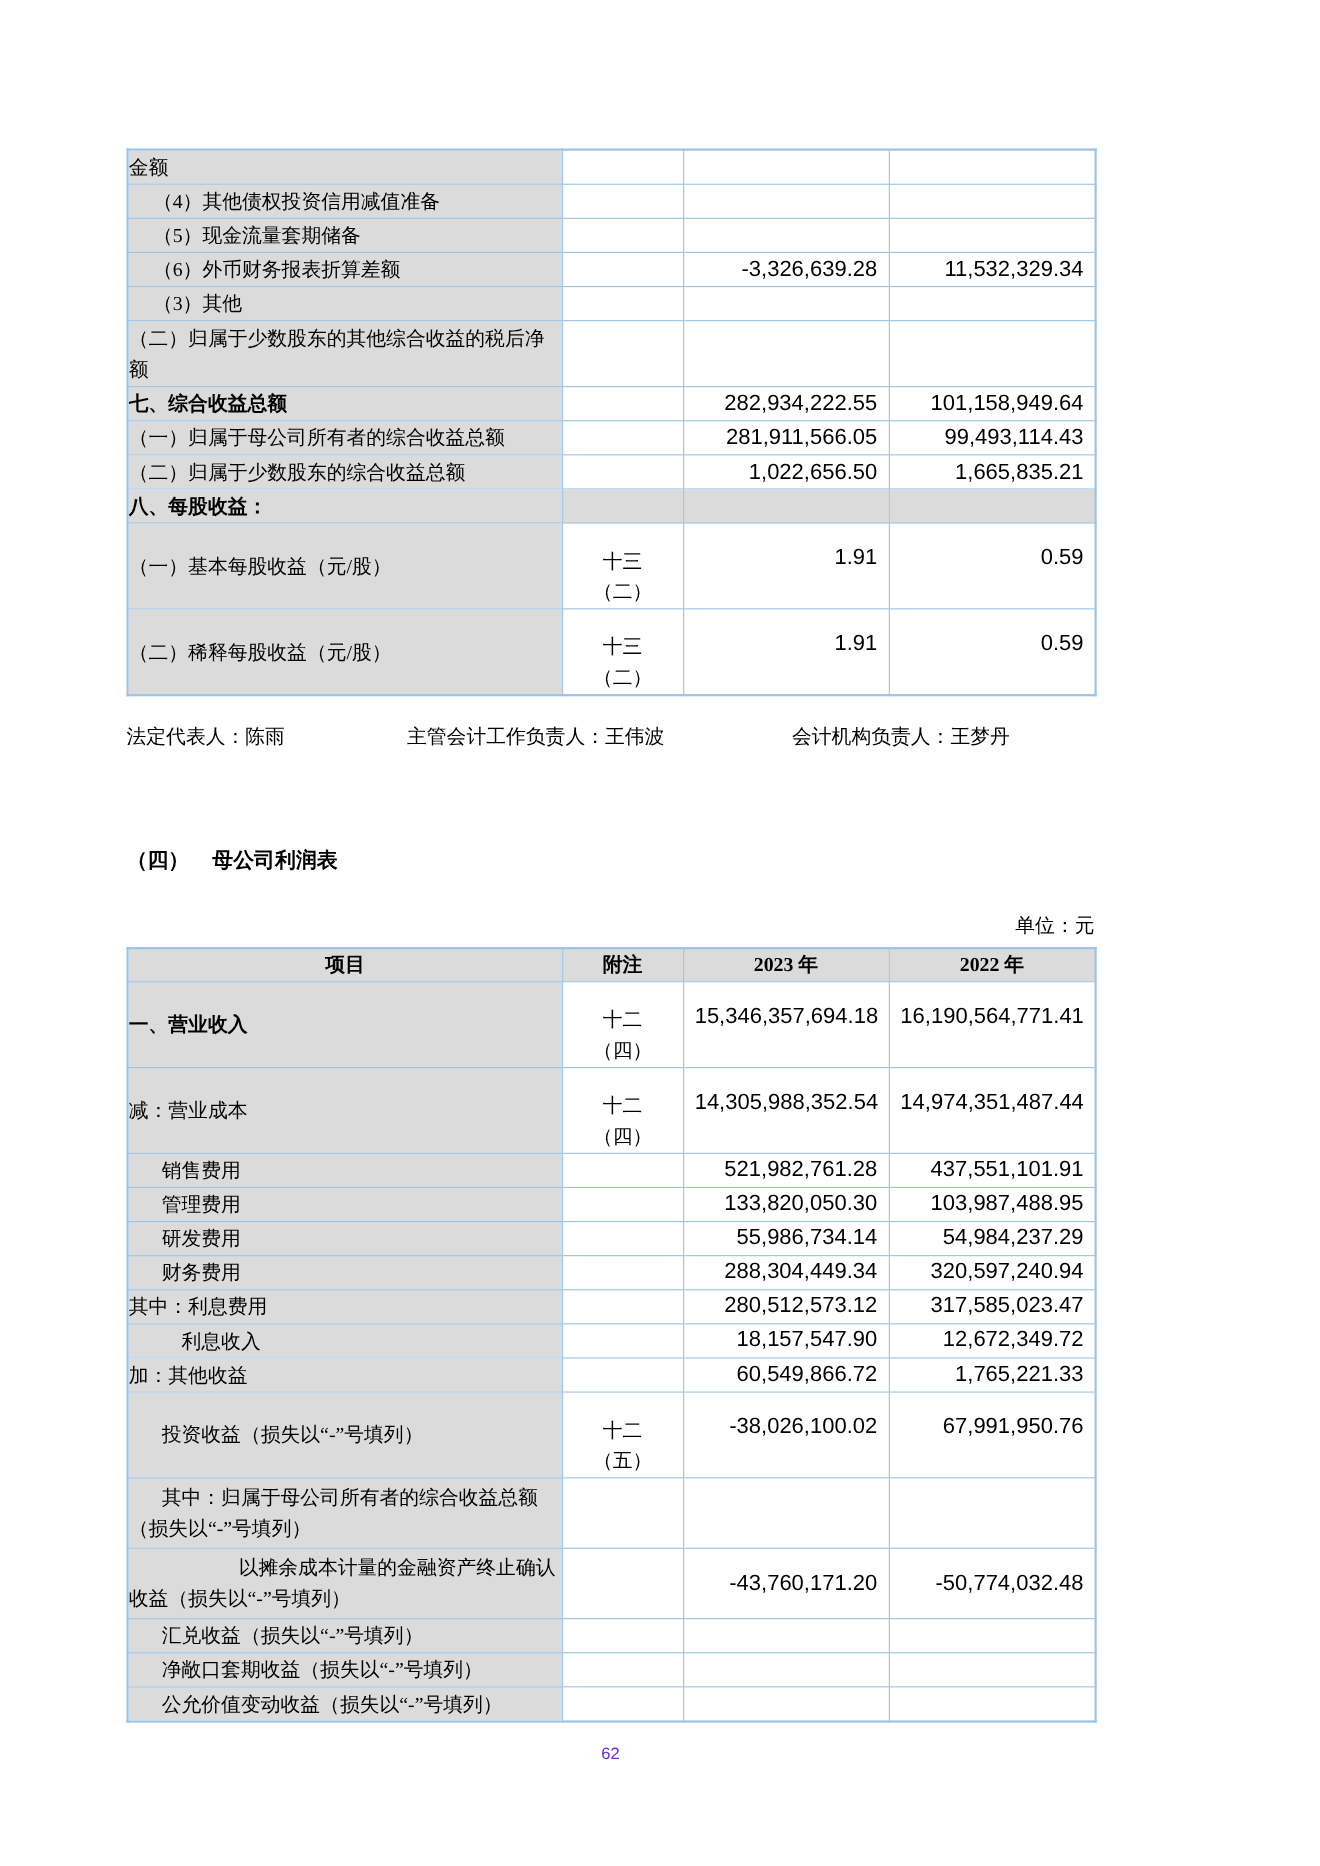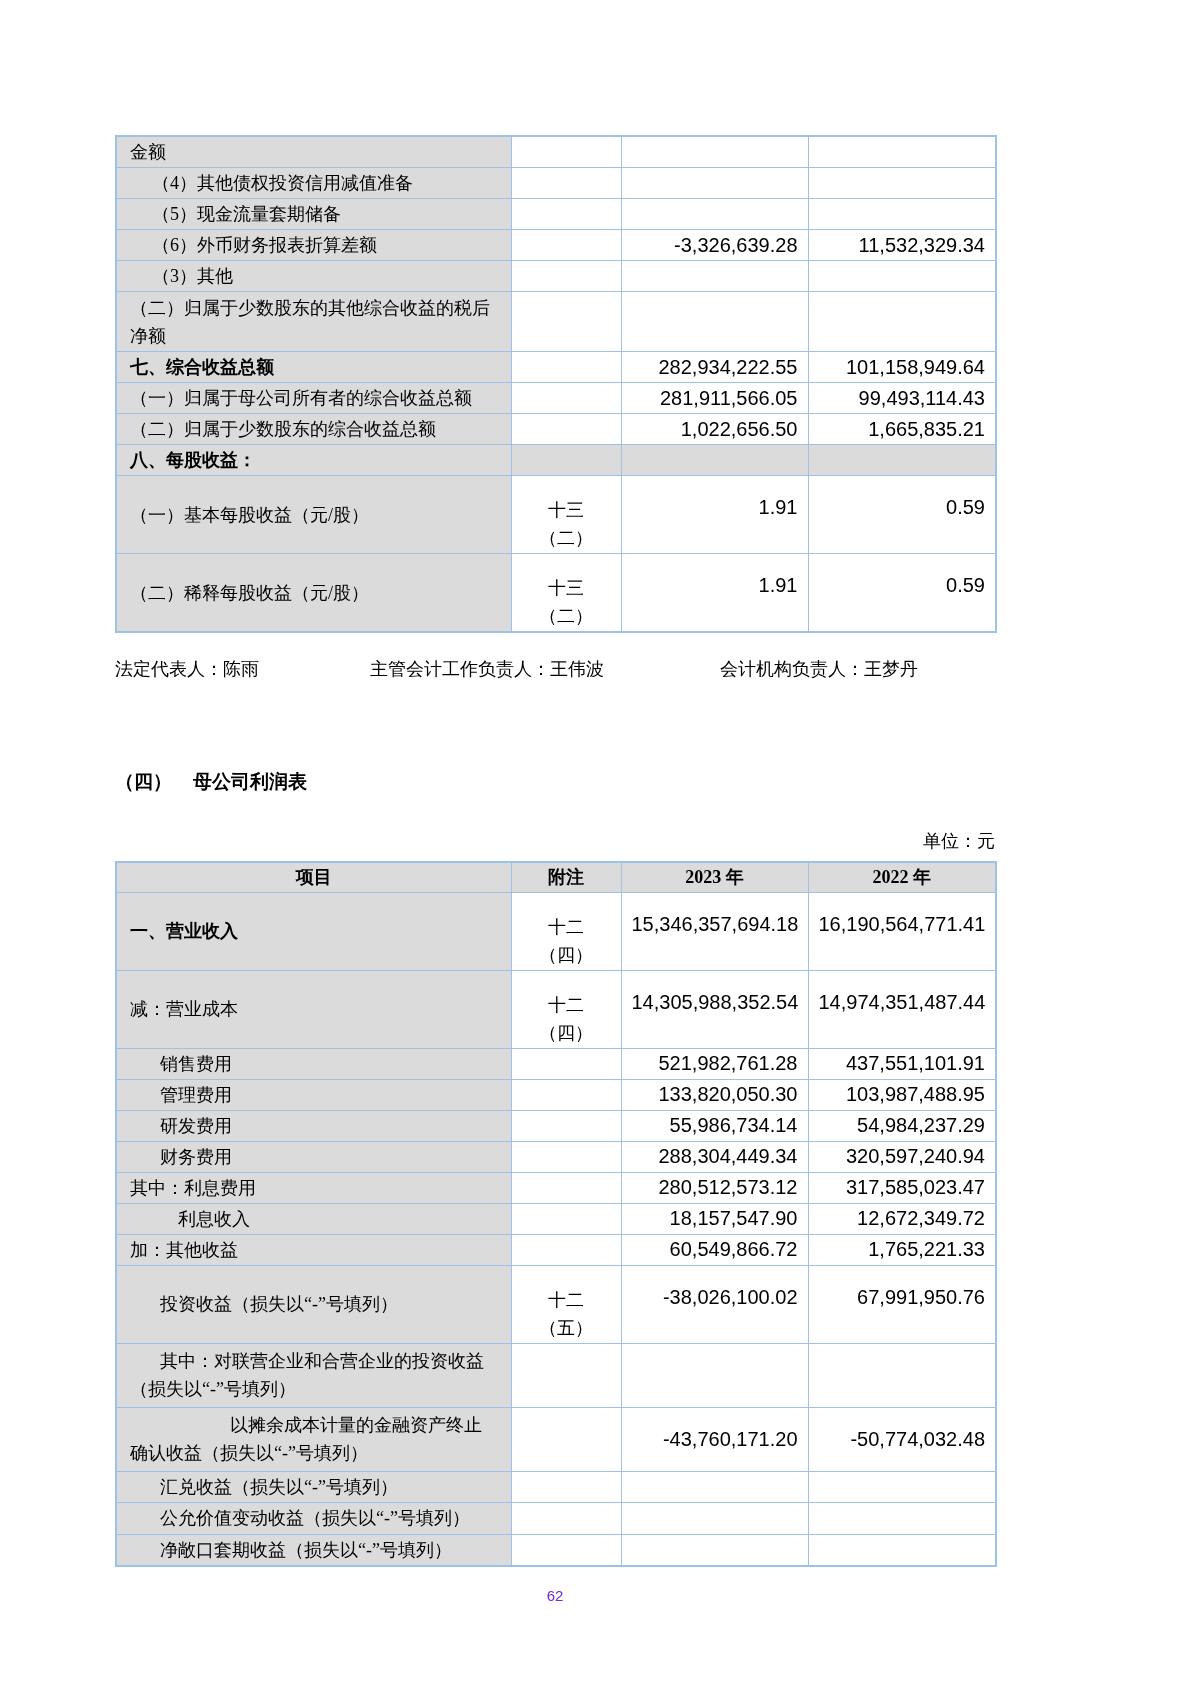--- a/index.html
+++ b/index.html
@@ -13,21 +13,21 @@
     border-collapse:collapse; width:880px; table-layout:fixed;
     border:2px solid #9CC3E5;
   }
   .fin-table td, .fin-table th { border:1px solid #9CC3E5; box-sizing:border-box; overflow:hidden; }
   .col-label { width:395px; } .col-note { width:110px; }
   .col-v1 { width:187px; } .col-v2 { width:188px; }
   .fin-table th {
     background:#DBDBDB; font-size:18px; font-weight:bold; text-align:center;
     height:30px; padding:0 4px;
   }
-  td.label { background:#DBDBDB; font-size:18px; padding:1px 13px; line-height:28px; vertical-align:middle; }
+  td.label { background:#DBDBDB; font-size:18px; padding:1px 0; line-height:28px; vertical-align:middle; }
   td.note  { font-size:18px; text-align:center; line-height:28px; vertical-align:middle; background:#fff; }
   td.val   {
     font-family:"Liberation Sans","DejaVu Sans",sans-serif; font-size:20px;
     text-align:right; padding:1px 10px; vertical-align:middle; background:#fff;
   }
   tr.bold td.label { font-weight:bold; }
   tr.shade-all td { background:#DBDBDB; }
   tr.tall td.val, tr.tall td.note { vertical-align:top; padding-top:20px; }
   .signatures { margin-top:24px; font-size:18px; white-space:nowrap; }
   .sig1 { display:inline-block; width:255px; }
@@ -209,47 +209,47 @@
           <td class="val">60,549,866.72</td>
           <td class="val">1,765,221.33</td>
         </tr>
         <tr class="tall" style="height: 68px;">
           <td class="label" style="text-indent: 30px;">投资收益（损失以“-”号填列）</td>
           <td class="note">十二<br>（五）</td>
           <td class="val">-38,026,100.02</td>
           <td class="val">67,991,950.76</td>
         </tr>
         <tr style="height: 64px;">
-          <td class="label" style="text-indent: 30px;">其中：对联营企业和合营企业的投资收益（损失以“-”号填列）</td>
+          <td class="label" style="text-indent: 30px;">其中：归属于母公司所有者的综合收益总额（损失以“-”号填列）</td>
           <td class="note"></td>
           <td class="val"></td>
           <td class="val"></td>
         </tr>
         <tr class="tall" style="height: 64px;">
           <td class="label" style="text-indent: 100px;">以摊余成本计量的金融资产终止确认收益（损失以“-”号填列）</td>
           <td class="note"></td>
           <td class="val">-43,760,171.20</td>
           <td class="val">-50,774,032.48</td>
         </tr>
         <tr style="height: 31px;">
           <td class="label" style="text-indent: 30px;">汇兑收益（损失以“-”号填列）</td>
           <td class="note"></td>
           <td class="val"></td>
           <td class="val"></td>
         </tr>
+        <tr style="height: 31px;">
+          <td class="label" style="text-indent: 30px;">净敞口套期收益（损失以“-”号填列）</td>
+          <td class="note"></td>
+          <td class="val"></td>
+          <td class="val"></td>
+        </tr>
         <tr style="height: 32px;">
           <td class="label" style="text-indent: 30px;">公允价值变动收益（损失以“-”号填列）</td>
           <td class="note"></td>
           <td class="val"></td>
           <td class="val"></td>
         </tr>
-        <tr style="height: 31px;">
-          <td class="label" style="text-indent: 30px;">净敞口套期收益（损失以“-”号填列）</td>
-          <td class="note"></td>
-          <td class="val"></td>
-          <td class="val"></td>
-        </tr>
       </tbody>
     </table>
 
   <div class="page-number">62</div>
 
 </div>
 
 </body></html>

